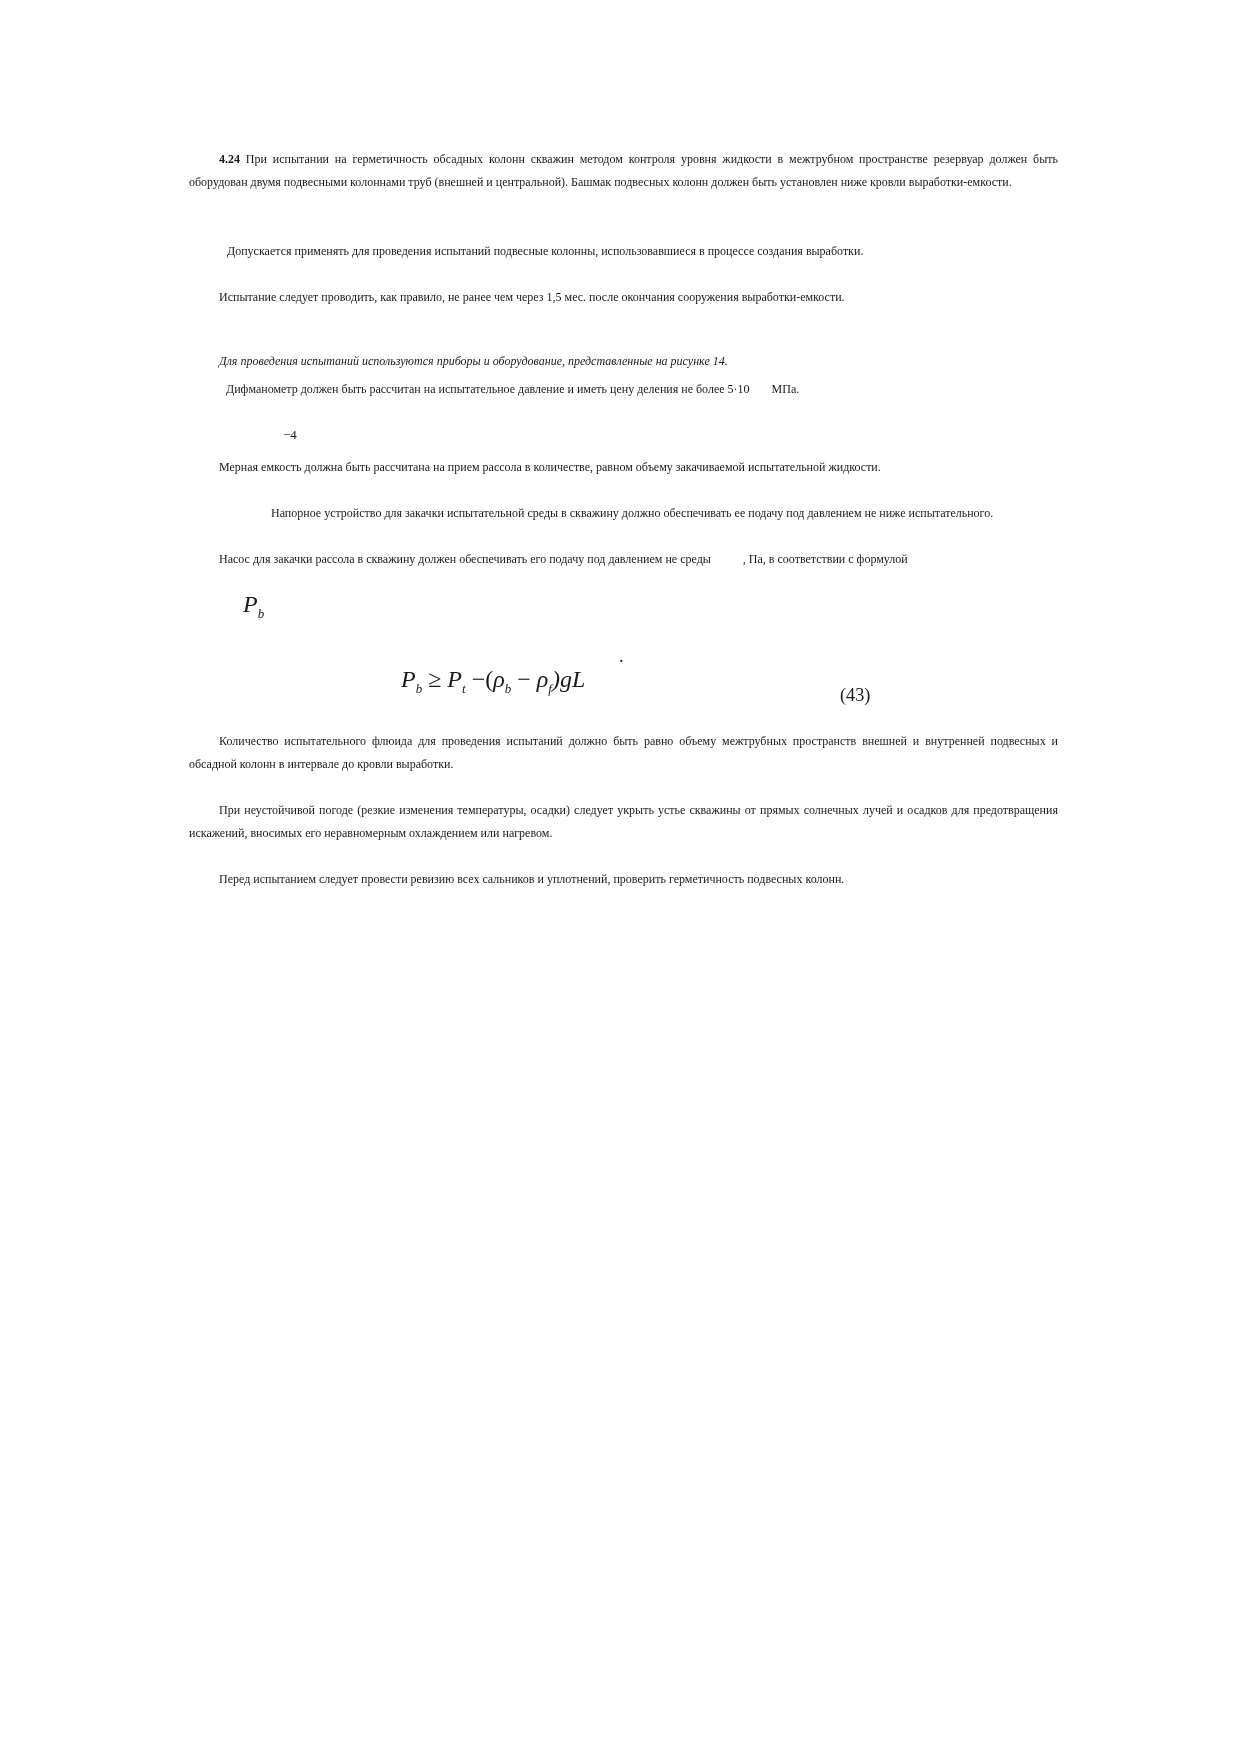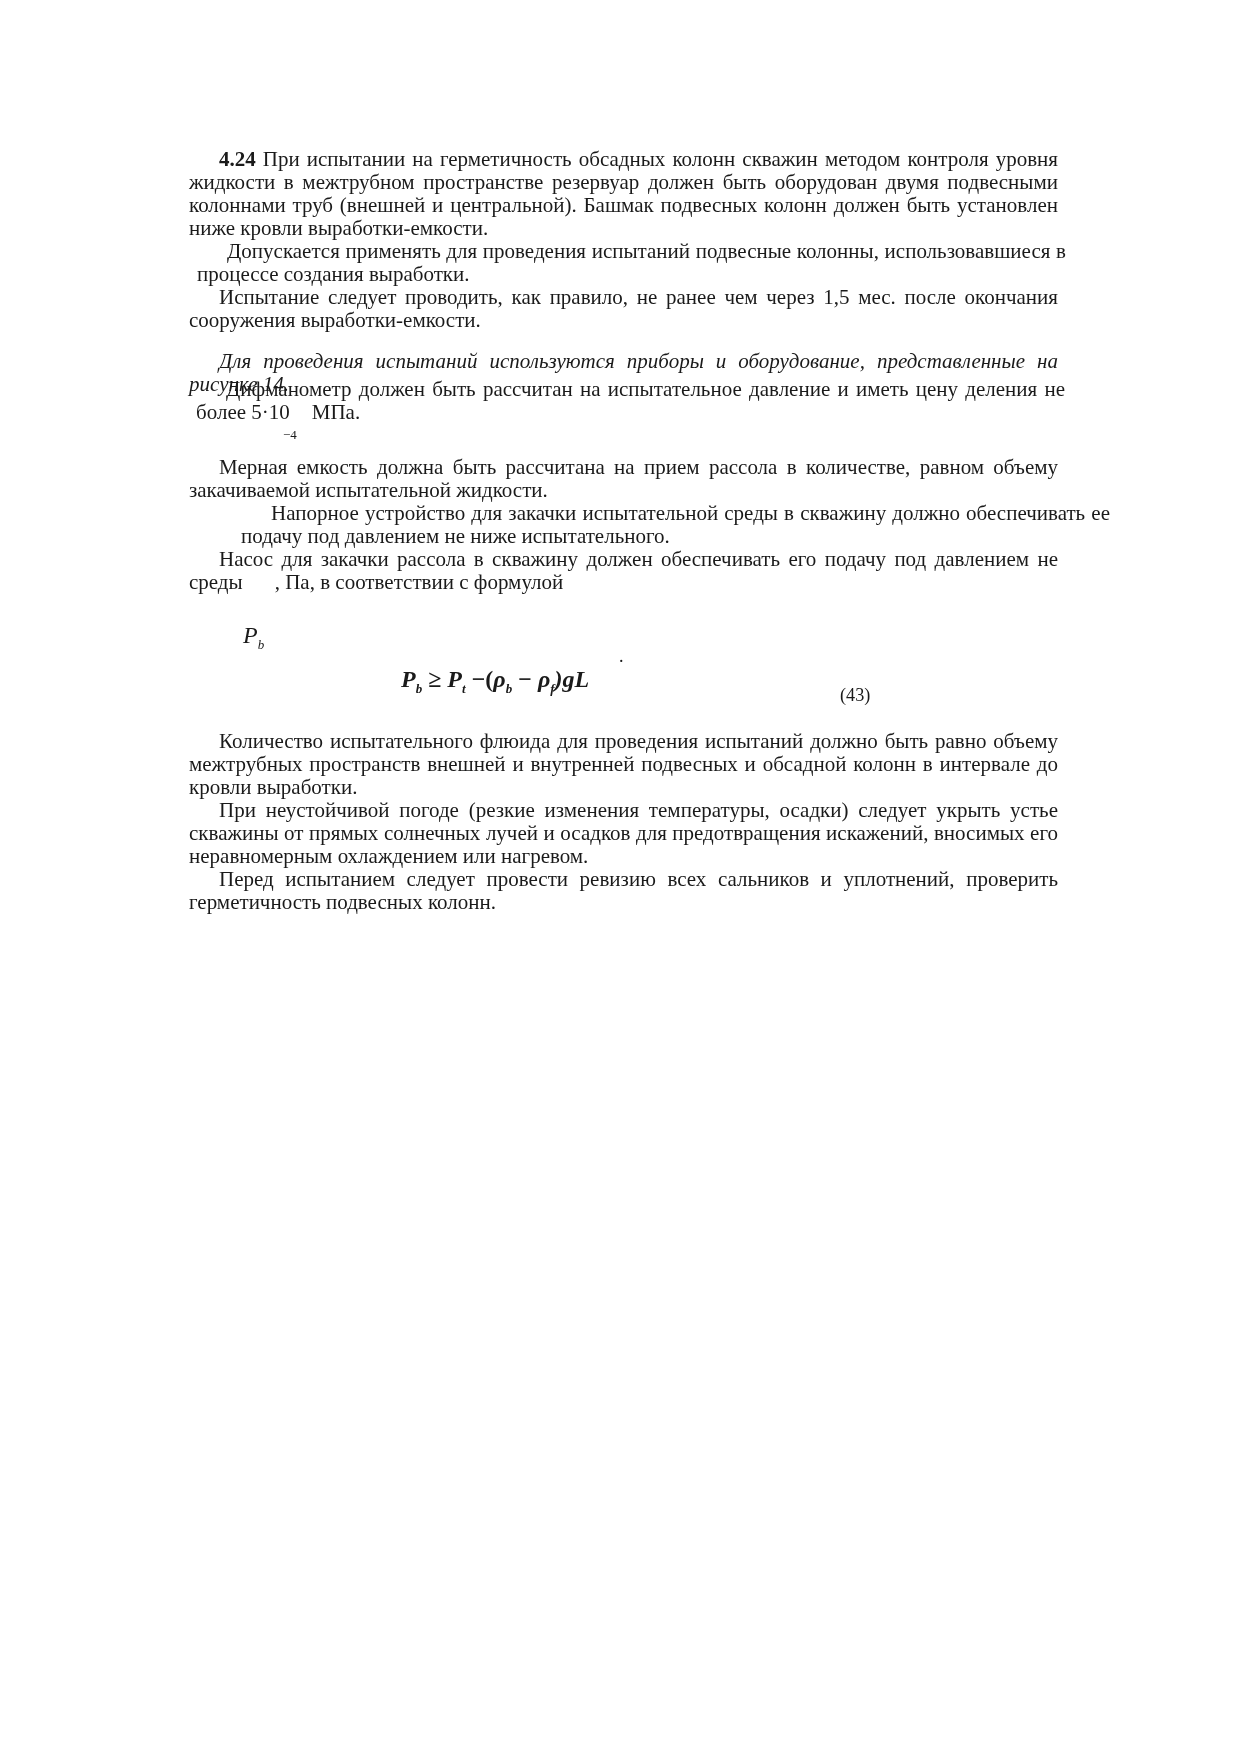--- a/index.html
+++ b/index.html
@@ -1,19 +1,19 @@
 <!DOCTYPE html>
 <html><head>
 <meta charset="utf-8">
 <style>
   html, body { margin:0; padding:0; background:#ffffff; }
   body { width:1240px; height:1755px; position:relative; overflow:hidden;
          font-family:"Liberation Serif", serif; color:#1a1a1a; }
   .page { position:absolute; left:189px; top:148px; width:869px; }
-  .p { font-size:21px; line-height:23px; text-align:justify; text-indent:30px; margin:0; }
+  .p { font-size:12px; line-height:23px; text-align:justify; text-indent:30px; margin:0; }
   .p b { font-weight:bold; }
   .sup-gap { display:inline-block; width:22px; }
   .exp { position:absolute; font-size:13px; }
   .pb-var { position:absolute; font-style:italic; font-size:24px; }
   .pb-var sub, .f sub { font-size:13px; font-style:italic; }
   .formula { position:absolute; font-size:24px; font-style:italic; white-space:nowrap; }
   .eqnum { position:absolute; font-size:18.2px; }
   .dot { position:absolute; font-size:18px; }
 </style>
 </head>
@@ -26,23 +26,23 @@
   <p class="p" style="position:absolute;top:138px;left:0;width:869px;">Испытание следует проводить, как правило, не ранее чем через 1,5 мес. после окончания сооружения выработки-емкости.</p>
   <p class="p" style="position:absolute;top:202px;left:0;width:869px;font-style:italic;">Для проведения испытаний используются приборы и оборудование, представленные на рисунке 14.</p>
 
   <p class="p" style="position:absolute;top:230px;left:7px;width:869px;"><span>Дифманометр должен быть рассчитан на испытательное давление и иметь цену деления не более 5·10</span><span class="sup-gap"></span><span>МПа.</span></p>
   <span class="exp" style="top:279px;left:94px;">−4</span>
 
   <p class="p" style="position:absolute;top:308px;left:0;width:869px;">Мерная емкость должна быть рассчитана на прием рассола в количестве, равном объему закачиваемой испытательной жидкости.</p>
   <p class="p" style="position:absolute;top:354px;left:4px;width:869px;margin-left:48px;">Напорное устройство для закачки испытательной среды в скважину должно обеспечивать ее подачу под давлением не ниже испытательного.</p>
 
   <p class="p" style="position:absolute;top:400px;left:0;width:869px;"><span>Насос для закачки рассола в скважину должен обеспечивать его подачу под давлением не среды</span><span style="display:inline-block;width:32px;"></span><span>, Па, в соответствии с формулой</span></p>
-  <span class="pb-var" style="top:443px;left:54px;margin-top:31px;"><span>P</span><sub>b</sub></span>
+  <span class="pb-var" style="top:443px;left:54px;"><span>P</span><sub>b</sub></span>
 
-  <div class="formula" style="top:518px;left:212px;font-weight:bold;">
+  <div class="formula" style="top:518px;left:212px;">
     <span class="f"><span>P</span><sub>b</sub></span><span style="font-style:normal"> ≥ </span><span class="f"><span>P</span><sub>t</sub></span><span style="font-style:normal"> −(</span><span class="f"><span>ρ</span><sub>b</sub></span><span style="font-style:normal"> − </span><span class="f"><span>ρ</span><sub>f</sub></span><span>)gL</span>
   </div>
   <span class="dot" style="top:498px;left:430px;">.</span>
   <span class="eqnum" style="top:500px;left:651px;margin-top:37px;">(43)</span>
 
   <p class="p" style="position:absolute;top:582px;left:0;width:869px;">Количество испытательного флюида для проведения испытаний должно быть равно объему межтрубных пространств внешней и внутренней подвесных и обсадной колонн в интервале до кровли выработки.</p>
   <p class="p" style="position:absolute;top:651px;left:0;width:869px;">При неустойчивой погоде (резкие изменения температуры, осадки) следует укрыть устье скважины от прямых солнечных лучей и осадков для предотвращения искажений, вносимых его неравномерным охлаждением или нагревом.</p>
   <p class="p" style="position:absolute;top:720px;left:0;width:869px;">Перед испытанием следует провести ревизию всех сальников и уплотнений, проверить герметичность подвесных колонн.</p>
 </div>
 

